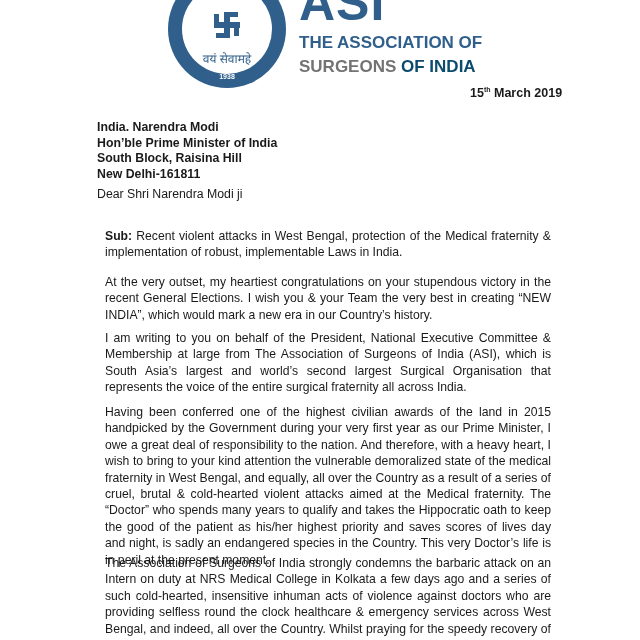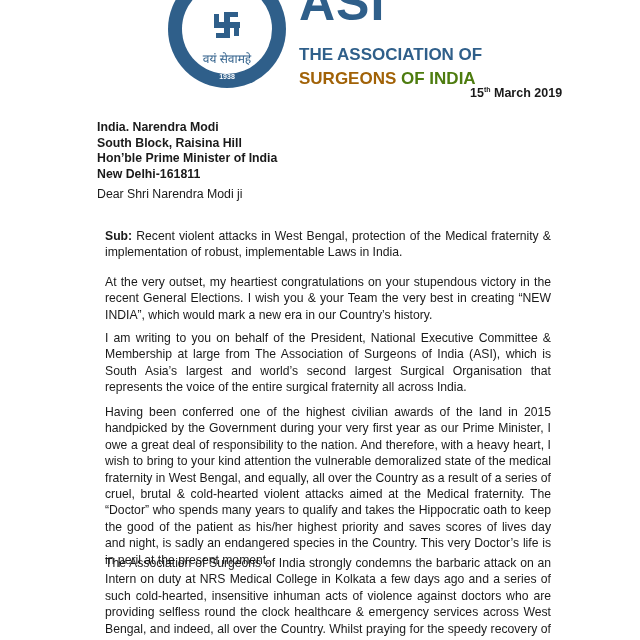--- a/index.html
+++ b/index.html
@@ -10,24 +10,24 @@
           background: #2f5f8a; }
   .seal-inner { position: absolute; left: 14px; top: 14px; width: 90px; height: 90px; border-radius: 50%;
                 background: #ffffff; }
   .seal-year { position: absolute; left: 0; width: 118px; top: 103px; text-align: center;
                color: #fff; font-size: 7px; font-weight: bold; }
   .seal-motto { position: absolute; left: 0; width: 118px; top: 80px; text-align: center;
                 color: #2f5f8a; font-size: 12px; }
   .swastika { position: absolute; left: 44px; top: 38px; width: 30px; height: 34px; }
   .brand { position: absolute; left: 299px; top: -22px; }
   .brand-asi { font-size: 50px; font-weight: bold; color: #2f5f8a; letter-spacing: 1px; line-height: 1; }
-  .brand-line1 { font-size: 17px; font-weight: bold; color: #2f5f8a; margin-top: 15px; line-height: 24px; }
+  .brand-line1 { font-size: 17px; font-weight: bold; color: #2f5f8a; margin-top: 3px; line-height: 24px; }
   .brand-line2 { font-size: 17px; font-weight: bold; line-height: 24px; }
-  .brand-line2 .teal { color: #a16207; }
-  .brand-line2 .dark { color: #4d7c0f; }
+  .brand-line2 .teal { color: #737373; }
+  .brand-line2 .dark { color: #0c4a6e; }
   .date { position: absolute; left: 470px; top: 86px; font-size: 12.5px; font-weight: bold; }
   .date sup { font-size: 7px; }
   .addr { position: absolute; left: 97px; top: 120px; font-weight: bold; font-size: 12.3px; line-height: 15.5px; }
   .salute { position: absolute; left: 97px; top: 187px; font-size: 12.3px; }
   .para { position: absolute; left: 97px; width: 446px; text-align: justify; font-size: 12.2px; line-height: 16.4px; margin: 8px; }
   .p-sub { top: 220px; }
   .p1 { top: 266px; }
   .p2 { top: 322px; }
   .p3 { top: 396px; }
   .p4 { top: 547px; }
@@ -56,22 +56,22 @@
 <div class="brand">
   <div class="brand-asi">ASI</div>
   <div class="brand-line1">THE ASSOCIATION OF</div>
   <div class="brand-line2"><span class="teal">SURGEONS</span><span class="dark"> OF INDIA</span></div>
 </div>
 
 <div class="date"><span>15</span><sup>th</sup><span> March 2019</span></div>
 
 <div class="addr">
   <div>India. Narendra Modi</div>
+  <div>Hon’ble Prime Minister of India</div>
   <div>South Block, Raisina Hill</div>
-  <div>Hon’ble Prime Minister of India</div>
   <div>New Delhi-161811</div>
 </div>
 
 <div class="salute">Dear Shri Narendra Modi ji</div>
 
 <p class="para p-sub"><b class="sub-label">Sub:</b><span> Recent violent attacks in West Bengal, protection of the Medical fraternity &amp; implementation of robust, implementable Laws in India.</span></p>
 
 <p class="para p1">At the very outset, my heartiest congratulations on your stupendous victory in the recent General Elections. I wish you &amp; your Team the very best in creating “NEW INDIA”, which would mark a new era in our Country’s history.</p>
 <p class="para p2">I am writing to you on behalf of the President, National Executive Committee &amp; Membership at large from The Association of Surgeons of India (ASI), which is South Asia’s largest and world’s second largest Surgical Organisation that represents the voice of the entire surgical fraternity all across India.</p>
 <p class="para p3">Having been conferred one of the highest civilian awards of the land in 2015 handpicked by the Government during your very first year as our Prime Minister, I owe a great deal of responsibility to the nation. And therefore, with a heavy heart, I wish to bring to your kind attention the vulnerable demoralized state of the medical fraternity in West Bengal, and equally, all over the Country as a result of a series of cruel, brutal &amp; cold-hearted violent attacks aimed at the Medical fraternity. The “Doctor” who spends many years to qualify and takes the Hippocratic oath to keep the good of the patient as his/her highest priority and saves scores of lives day and night, is sadly an endangered species in the Country. This very Doctor’s life is in peril at the present moment.</p>

